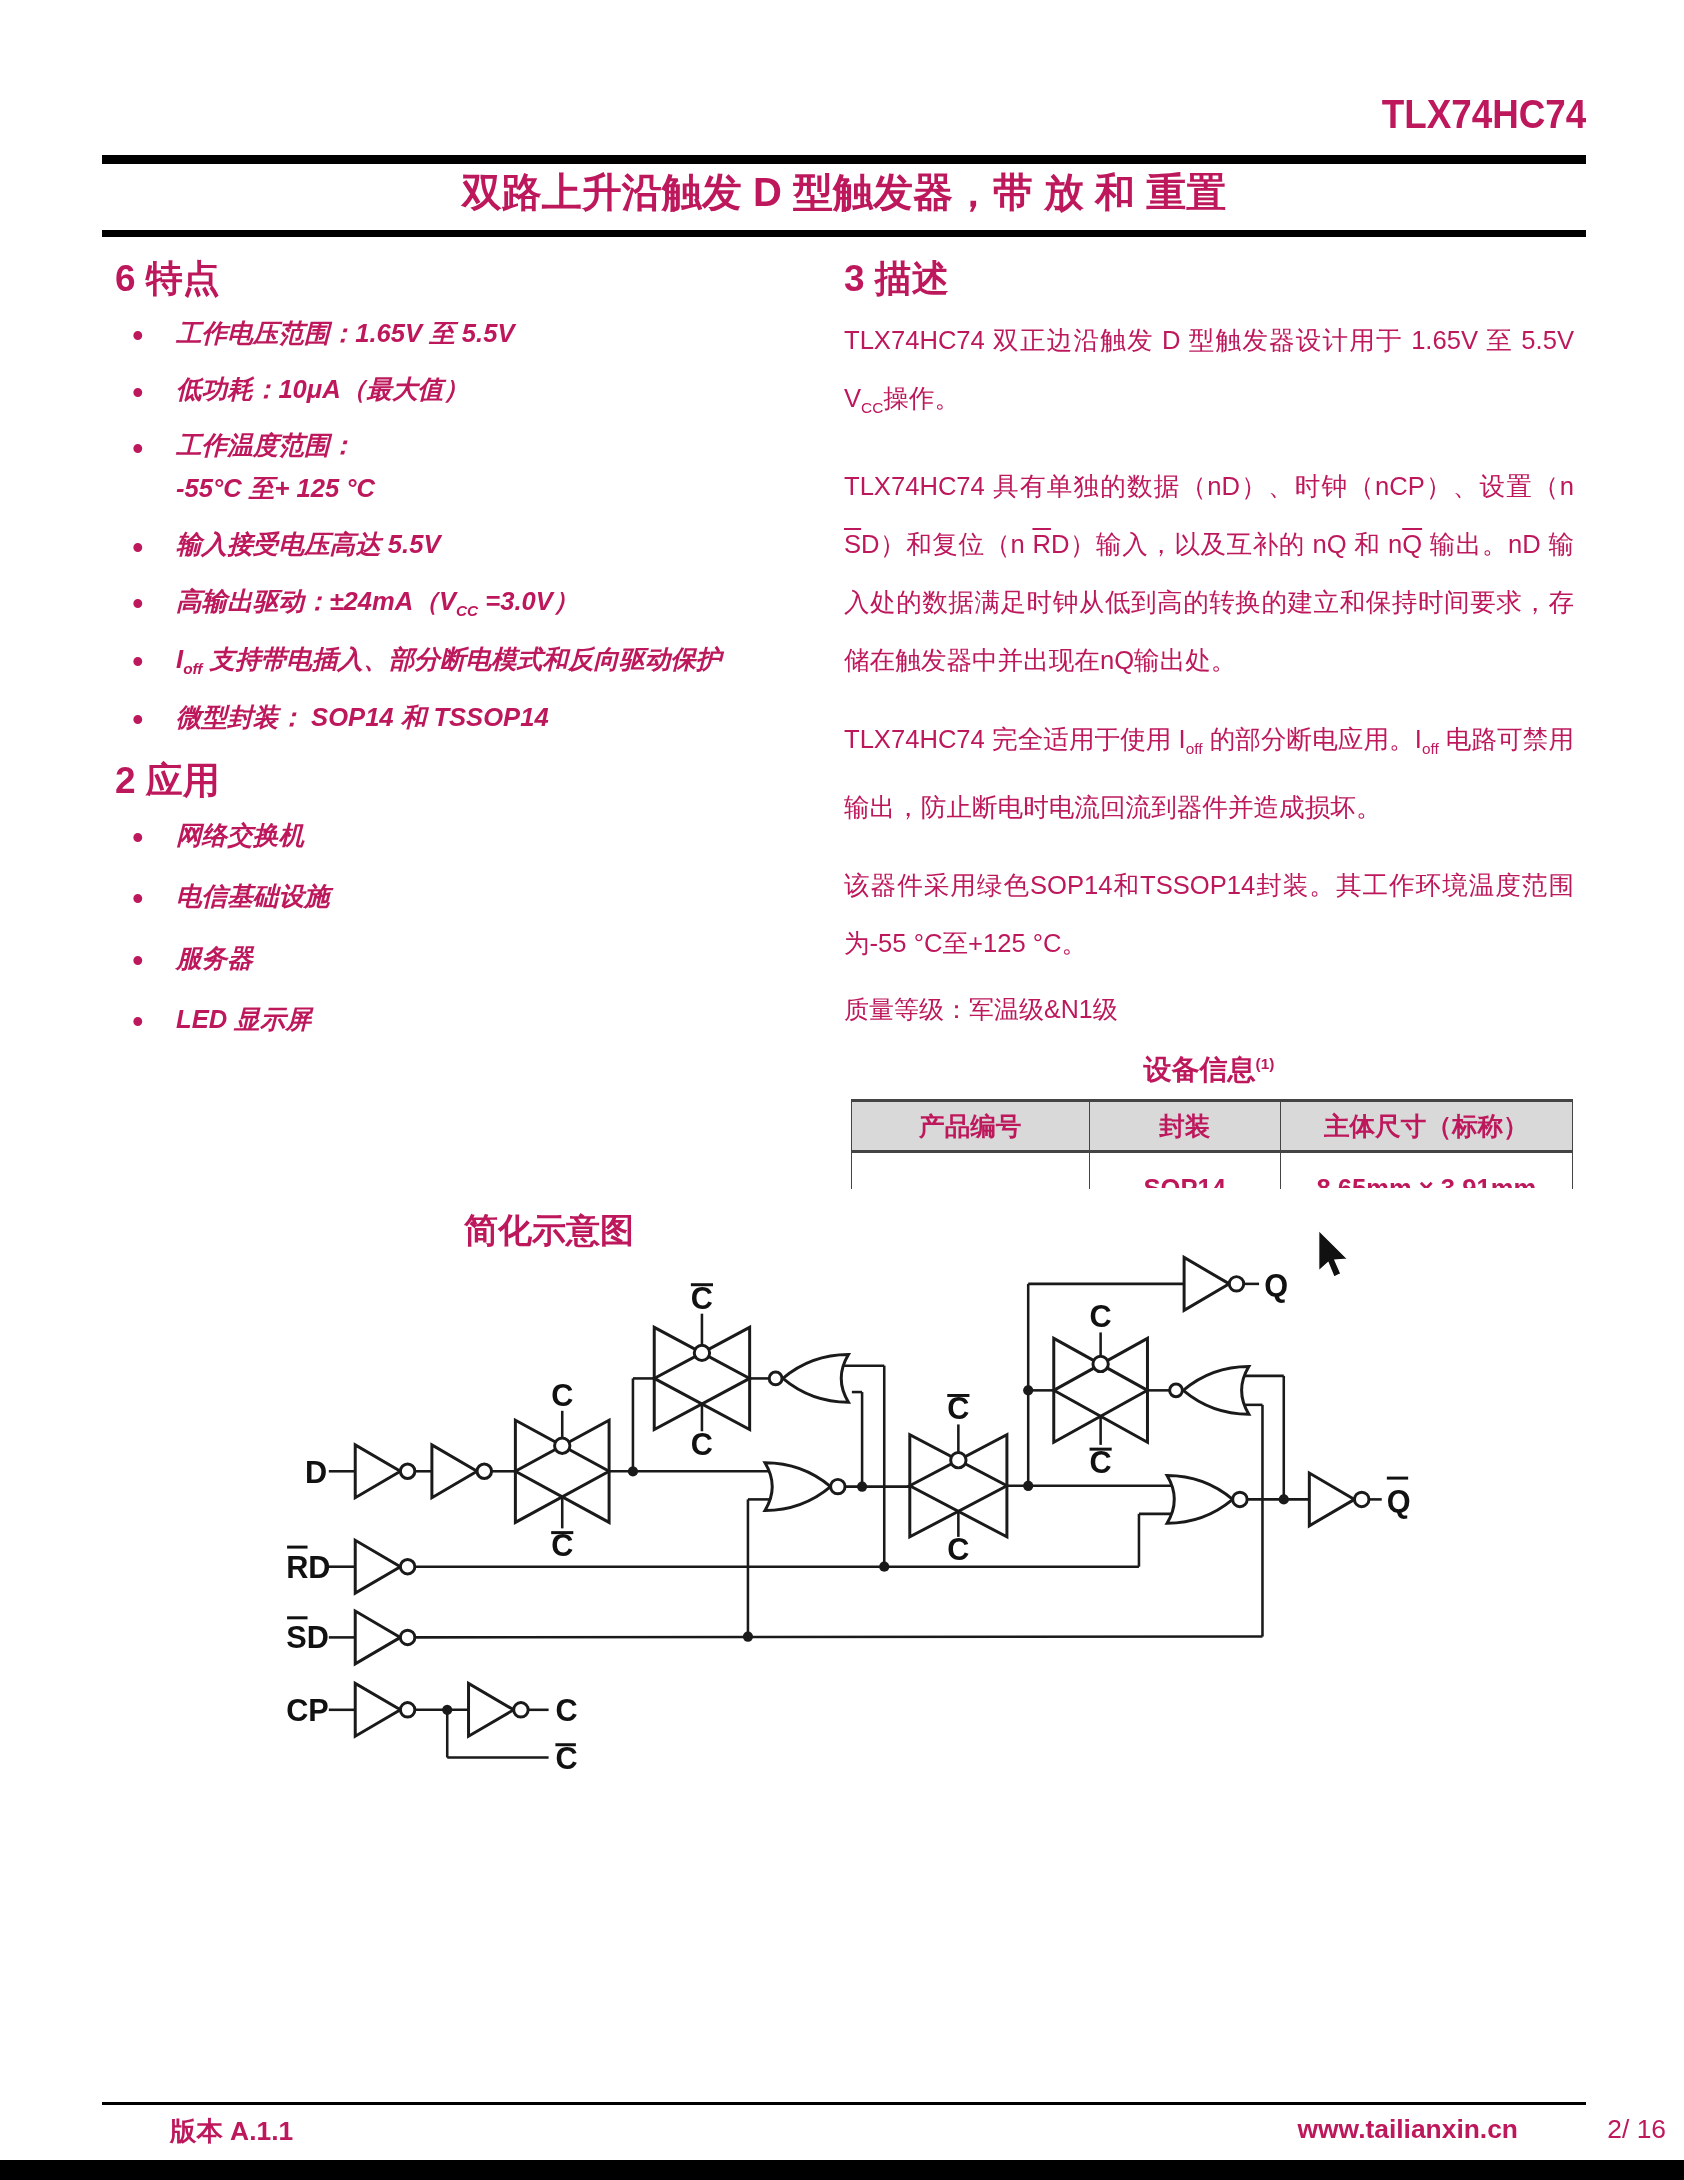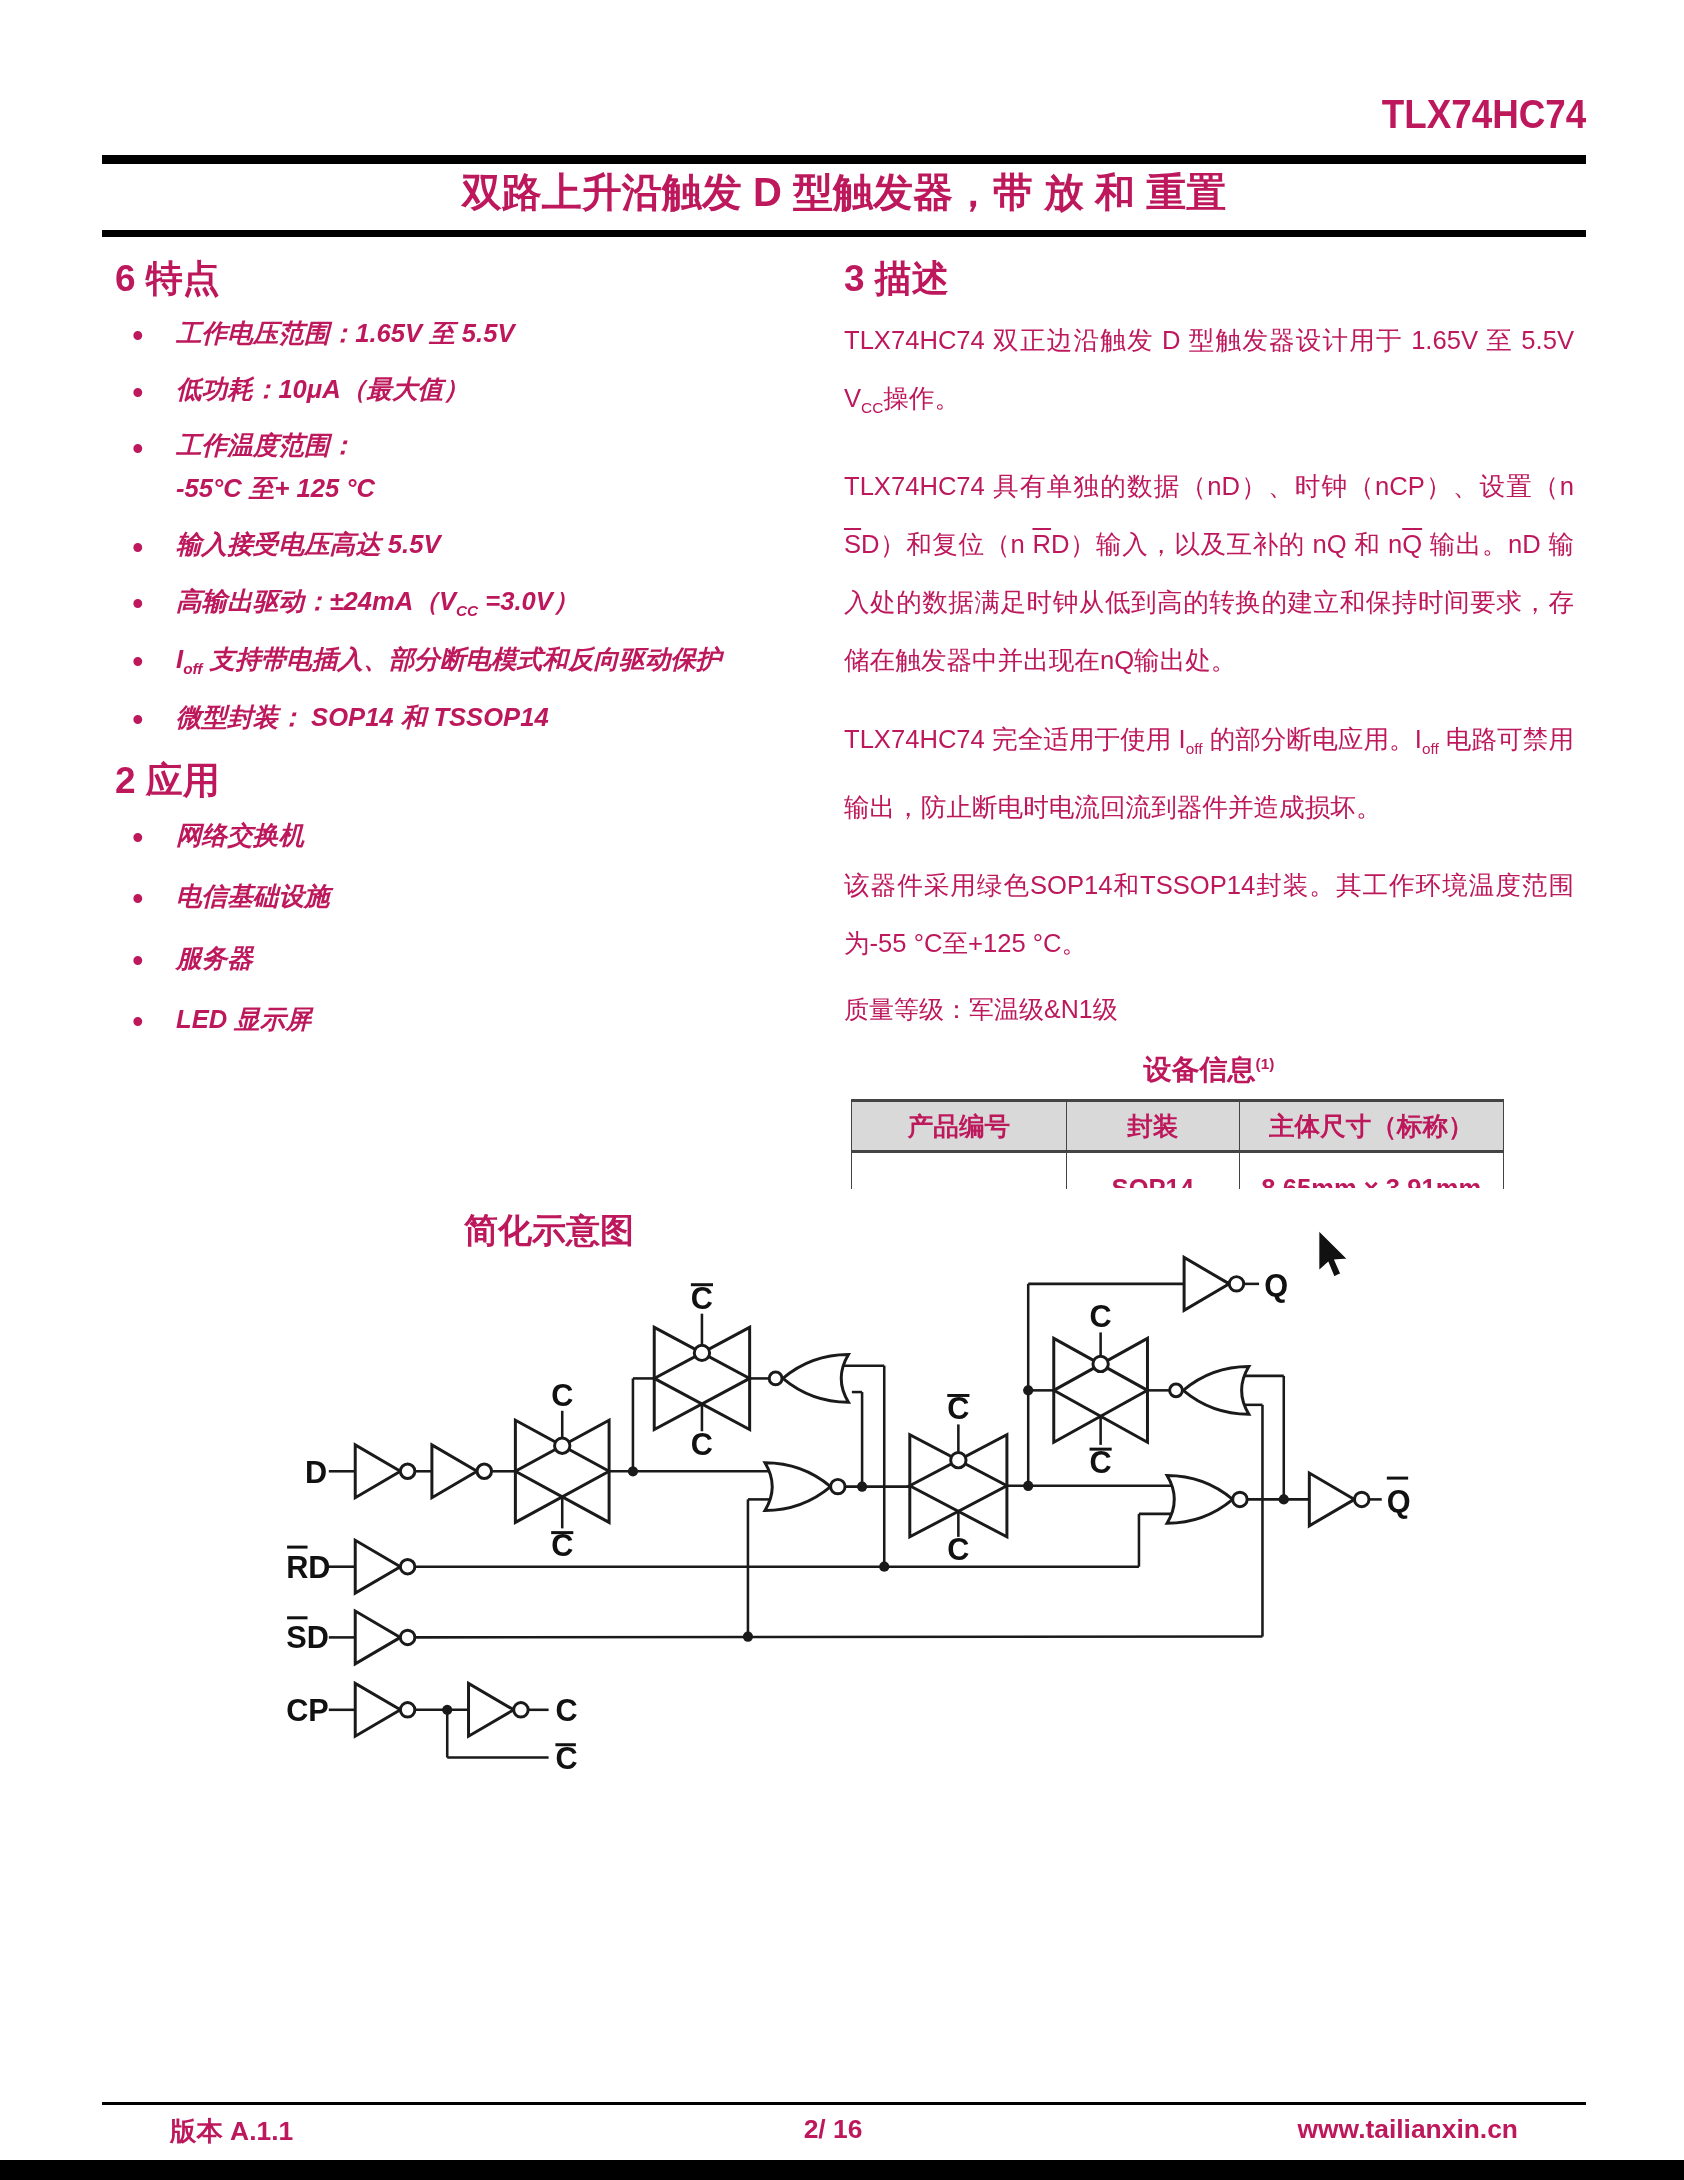--- a/index.html
+++ b/index.html
@@ -32,38 +32,38 @@
 
   .col-right p.para{font-size:25.6px;line-height:58px;margin:0 0 20.4px 0;text-align:justify;}
   .col-right p.quality{font-size:25px;font-weight:normal;margin:12px 0 25.6px 0;}
   sub{font-size:.6em;}
   .ovl{text-decoration:overline;}
 
   
   .devinfo{margin-top:5.1px;}
   .devinfo .ti{ text-align:center;font-size:28px;font-weight:bold;margin:0 0 10.2px 0;}
   .devinfo .ti sup{font-size:.55em;}
-  table.dev{border-collapse:collapse;width:653px;margin-left:6.8px;table-layout:fixed;padding-left:20px;}
+  table.dev{border-collapse:collapse;width:722px;margin-left:6.8px;table-layout:fixed;padding-left:20px;}
   table.dev th{background:#d9d9d9;border:1.7px solid #444;border-top:3.4px solid #444;
                border-bottom:3.4px solid #444;font-size:25.6px;font-weight:bold;height:46px;}
   table.dev td{border-left:1.7px solid #444;border-right:1.7px solid #444;border-bottom:none;
                height:34px;overflow:hidden;text-align:center;vertical-align:top;}
   table.dev td .clip{display:block;height:34px;overflow:hidden;}
   table.dev td .clip span{display:block;padding-top:22px;font-size:25.6px;font-weight:bold;line-height:25.6px;}
   col.c1{width:33%;} col.c2{width:26.5%;} col.c3{width:40.5%;}
 
   
   .schem-caption{position:absolute;left:464px;top:1208px;font-size:34px;font-weight:bold;}
   svg.overlay{position:absolute;left:0;top:0;pointer-events:none;}
   svg text{font-family:"Liberation Sans","DejaVu Sans",sans-serif;font-weight:bold;fill:#111;}
 
   
   .frule{position:absolute;left:102px;top:2102px;width:1484px;height:2.6px;background:#000;}
   .fver{position:absolute;left:170px;top:2114px;font-size:26.4px;font-weight:bold;}
-  .fpage{position:absolute;left:0;top:2114px;width:1666px;text-align:center;font-size:26.4px;font-weight:bold;}
+  .fpage{position:absolute;left:0;top:2114px;width:1666px;text-align:right;font-size:26.4px;font-weight:normal;}
   .fsite{position:absolute;right:167px;top:2114px;font-size:26.4px;font-weight:bold;}
   .bbar{position:absolute;left:0;top:2160px;width:1685px;height:20.4px;background:#000;}
 </style>
 </head>
 <body>
 
 <div class="page">
 
   <div class="partnum">TLX74HC74</div>
   <div class="rule rule1"></div>

